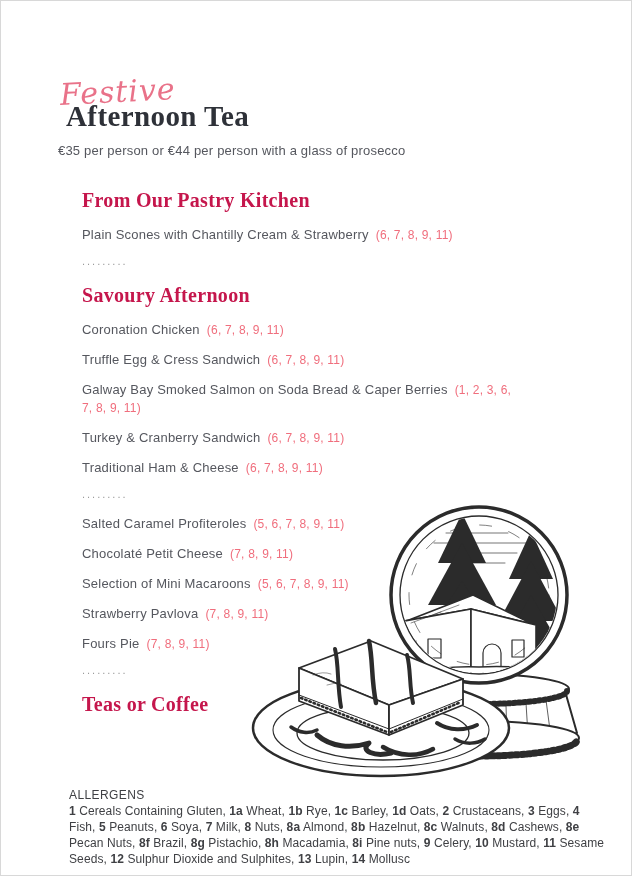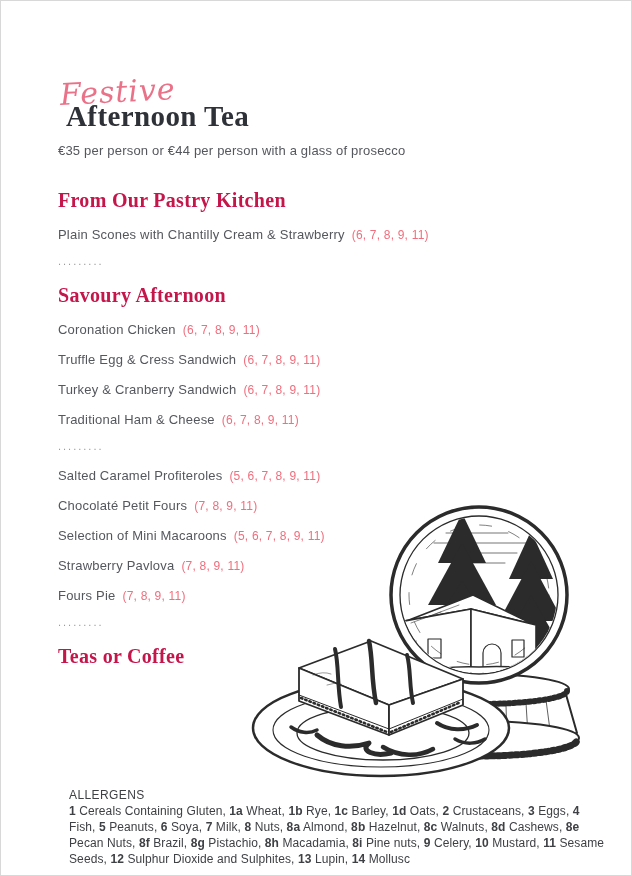--- a/index.html
+++ b/index.html
@@ -35,21 +35,21 @@
     letter-spacing:0.4px;
     line-height:34px;
   }
   .price-line{
     margin:9px 0 17px 0;
     font-size:13px;
     color:var(--body-gray,#55575e);
     letter-spacing:0.2px;
     line-height:17px;
   }
-  .section{margin-top:16px;}
+  .section{margin-top:16px;margin-left:24px;}
   .section.first{margin-top:28px;}
   h2.section-heading{
     font-family:"Liberation Serif", serif;
     font-weight:600;
     font-size:20px;
     color:var(--heading-red,#c5164c);
     letter-spacing:0.3px;
     margin:0 0 13px 0;
     line-height:26px;
   }
@@ -170,27 +170,28 @@
     <main id="menu-sections">
         <section class="section first">
           <h2 class="section-heading">From Our Pastry Kitchen</h2>
           <p class="item"><span class="item-name">Plain Scones with Chantilly Cream &amp; Strawberry</span><span class="item-allergens">&nbsp; (6, 7, 8, 9, 11)</span></p>
           <div class="divider">.........</div>
         </section>
         <section class="section">
           <h2 class="section-heading">Savoury Afternoon</h2>
           <p class="item"><span class="item-name">Coronation Chicken</span><span class="item-allergens">&nbsp; (6, 7, 8, 9, 11)</span></p>
           <p class="item"><span class="item-name">Truffle Egg &amp; Cress Sandwich</span><span class="item-allergens">&nbsp; (6, 7, 8, 9, 11)</span></p>
+          <p class="item"><span class="item-name">Galway Bay Smoked Salmon on Soda Bread &amp; Caper Berries</span><span class="item-allergens">&nbsp; (1, 2, 3, 6, 7, 8, 9, 11)</span></p>
           <p class="item"><span class="item-name">Turkey &amp; Cranberry Sandwich</span><span class="item-allergens">&nbsp; (6, 7, 8, 9, 11)</span></p>
           <p class="item"><span class="item-name">Traditional Ham &amp; Cheese</span><span class="item-allergens">&nbsp; (6, 7, 8, 9, 11)</span></p>
           <div class="divider">.........</div>
         </section>
         <section class="section">
           <p class="item"><span class="item-name">Salted Caramel Profiteroles</span><span class="item-allergens">&nbsp; (5, 6, 7, 8, 9, 11)</span></p>
-          <p class="item"><span class="item-name">Chocolaté Petit Fours</span><span class="item-allergens">&nbsp; (7, 8, 9, 11)</span></p>
+          <p class="item"><span class="item-name">Chocolaté Petit Cheese</span><span class="item-allergens">&nbsp; (7, 8, 9, 11)</span></p>
           <p class="item"><span class="item-name">Selection of Mini Macaroons</span><span class="item-allergens">&nbsp; (5, 6, 7, 8, 9, 11)</span></p>
           <p class="item"><span class="item-name">Strawberry Pavlova</span><span class="item-allergens">&nbsp; (7, 8, 9, 11)</span></p>
           <p class="item"><span class="item-name">Fours Pie</span><span class="item-allergens">&nbsp; (7, 8, 9, 11)</span></p>
           <div class="divider">.........</div>
         </section>
         <section class="section">
           <h2 class="section-heading">Teas or Coffee</h2>
         </section>
       </main>
   </div>

